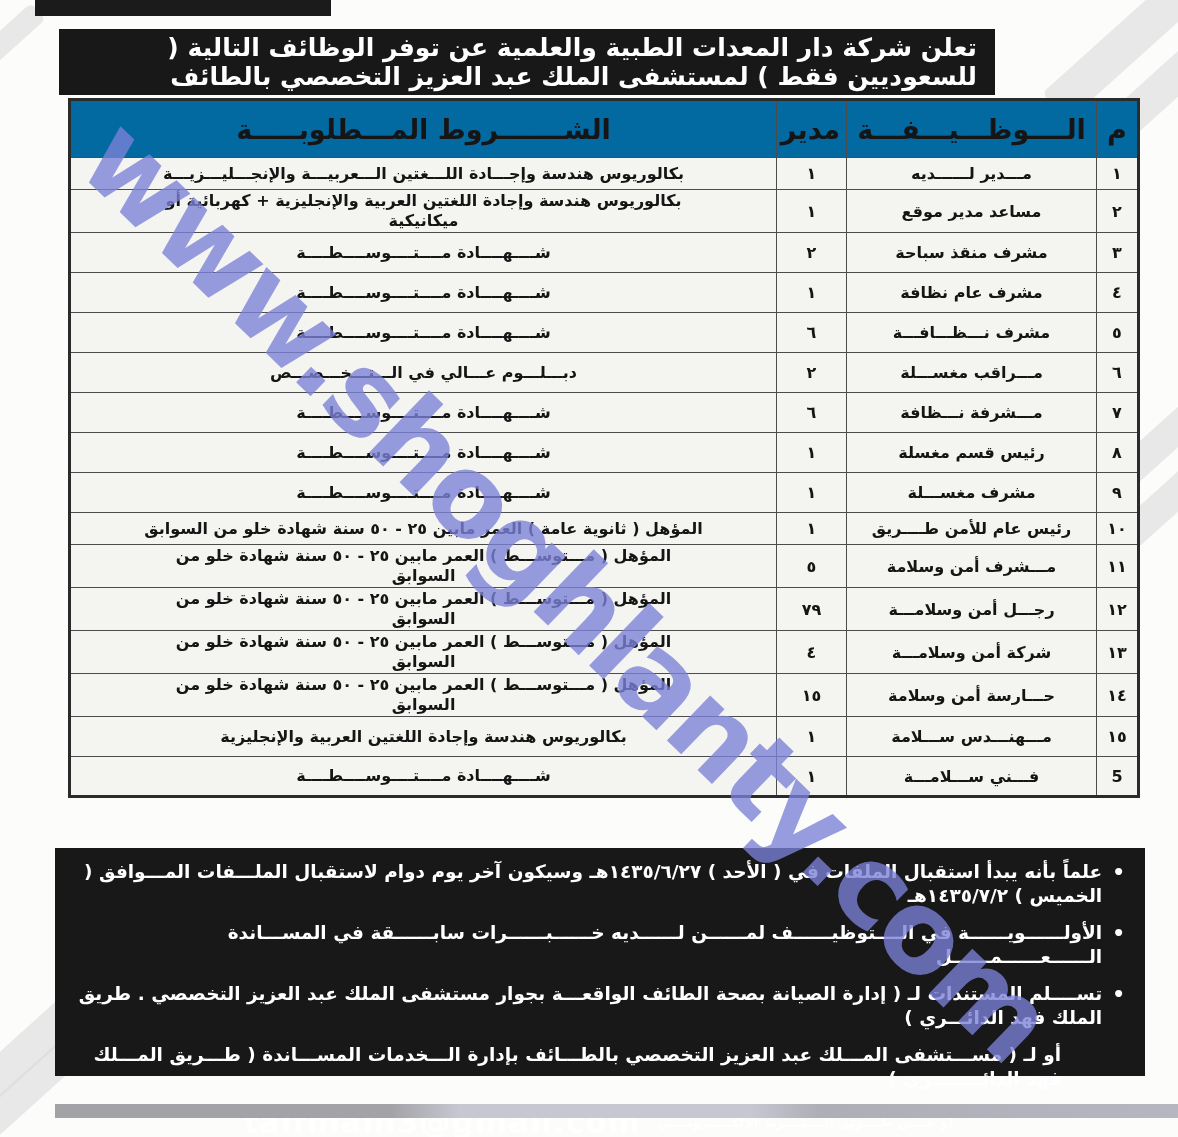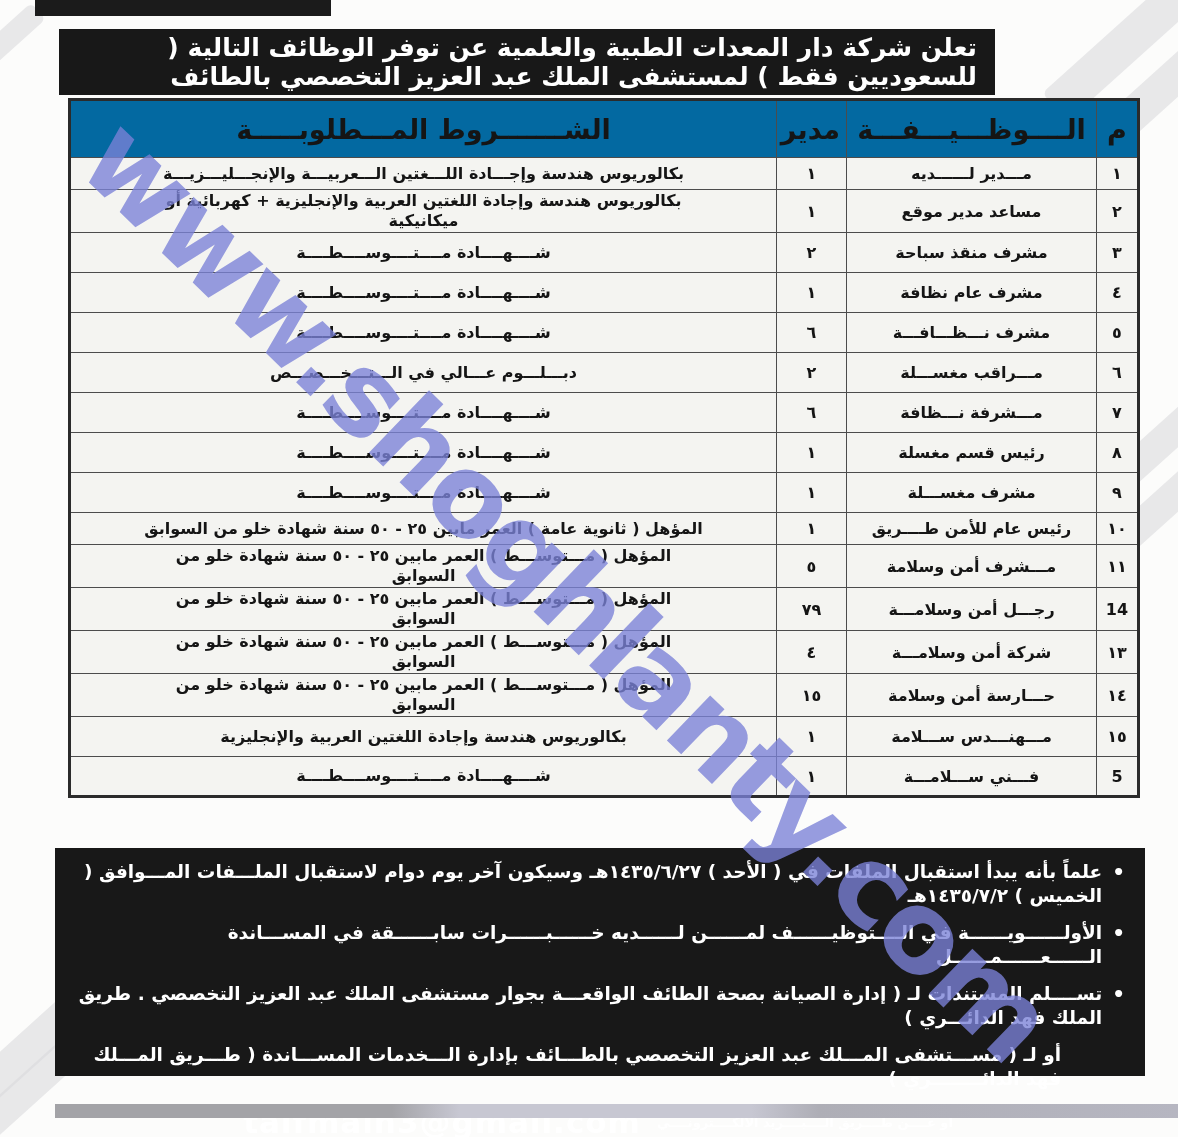--- a/index.html
+++ b/index.html
@@ -148,21 +148,21 @@
           <td class="c-count"><span>١</span></td>
           <td class="c-cond"><span>المؤهل ( ثانوية عامة ) العمر مابين ٢٥ - ٥٠ سنة شهادة خلو من السوابق</span></td>
         </tr>
         <tr class="tall">
           <td class="c-num"><span>١١</span></td>
           <td class="c-job"><span>مـــشرف أمن وسلامة</span></td>
           <td class="c-count"><span>٥</span></td>
           <td class="c-cond"><span>المؤهل ( مـــتوســـط ) العمر مابين ٢٥ - ٥٠ سنة شهادة خلو من السوابق</span></td>
         </tr>
         <tr class="tall">
-          <td class="c-num"><span>14</span></td>
+          <td class="c-num"><span>١٢</span></td>
           <td class="c-job"><span>رجـــل أمن وسلامـــة</span></td>
           <td class="c-count"><span>٧٩</span></td>
           <td class="c-cond"><span>المؤهل ( مـــتوســـط ) العمر مابين ٢٥ - ٥٠ سنة شهادة خلو من السوابق</span></td>
         </tr>
         <tr class="tall">
           <td class="c-num"><span>١٣</span></td>
           <td class="c-job"><span>شركة أمن وسلامـــة</span></td>
           <td class="c-count"><span>٤</span></td>
           <td class="c-cond"><span>المؤهل ( مـــتوســـط ) العمر مابين ٢٥ - ٥٠ سنة شهادة خلو من السوابق</span></td>
         </tr>

